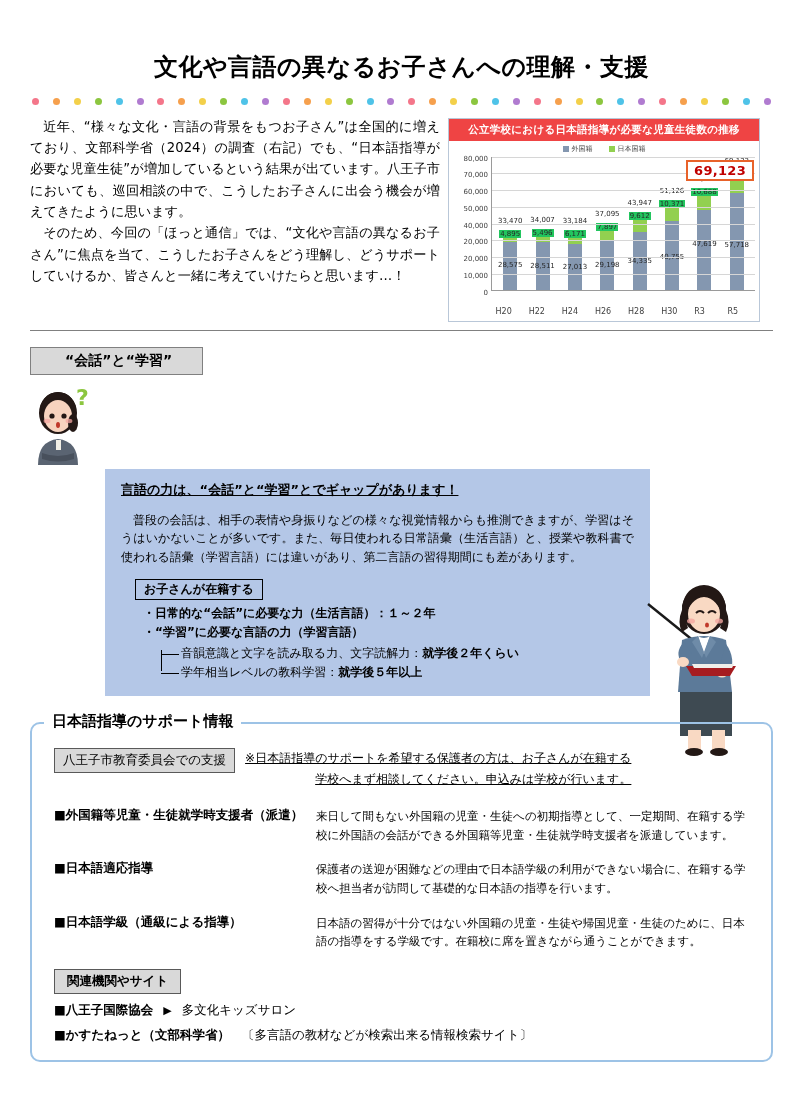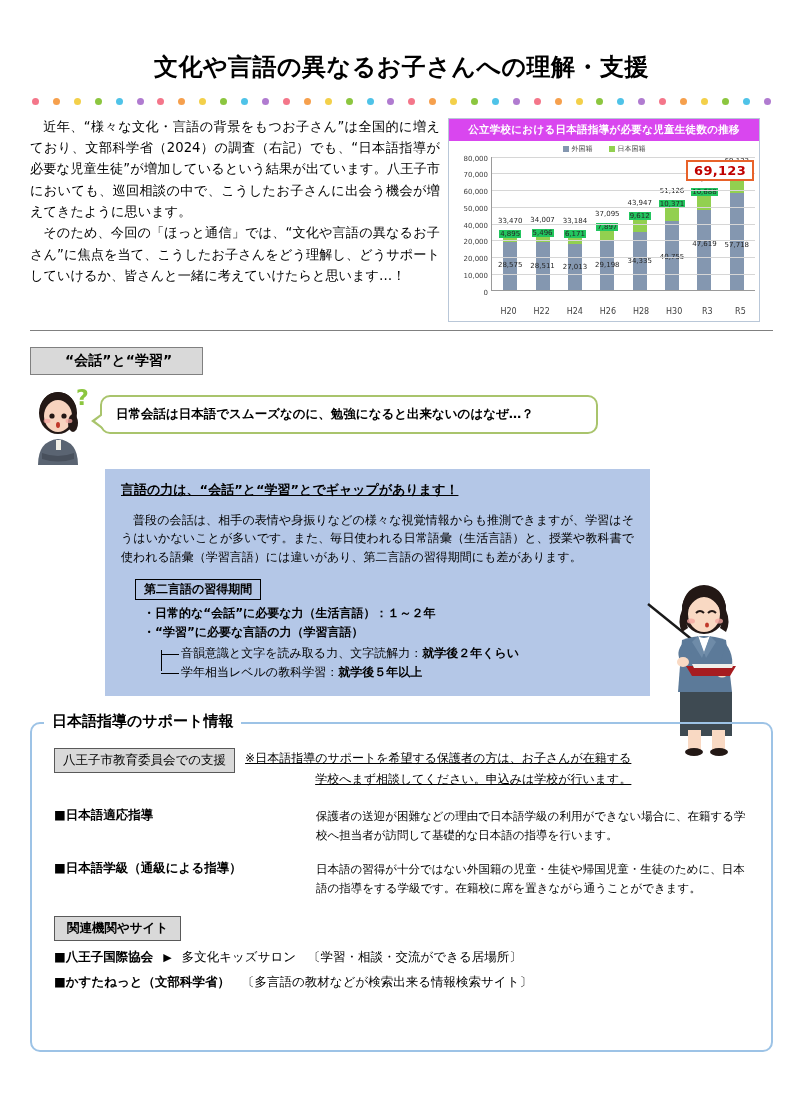--- a/index.html
+++ b/index.html
@@ -45,21 +45,21 @@
   .introtext p { margin:0 0 0 0; text-indent:1em; }
 
   
   .chartbox {
     width:312px;
     border:1px solid #b9c7d8;
     background:#fff;
     margin-top:2px;
   }
   .chart-title {
-    background:#d946ef;
+    background:#ef4444;
     color:#fff;
     font-size:10.5px;
     font-weight:bold;
     text-align:center;
     padding:4px 2px 4px;
     letter-spacing:0.3px;
   }
   .chart-legend {
     display:flex; justify-content:center; gap:16px;
     font-size:7px; color:#404040; padding:3px 0 1px;
@@ -82,21 +82,21 @@
           justify-content:space-around; padding:0 2px; }
   .barcol { position:relative; width:26px; height:100%; display:flex;
             flex-direction:column; justify-content:flex-end; align-items:center; }
   .seg-top { width:14px; background:#92D050; }
   .seg-bot { width:14px; background:#8497B0; }
   .lbl { position:absolute; font-size:7px; color:#262626; white-space:nowrap; }
   .lbl-total { font-weight:normal; }
   .lbl-green { background:#22c55e; padding:0 1px; }
   .xaxis { display:flex; justify-content:space-around; padding:2px 2px 5px 43px;
            font-size:8px; color:#404040; }
-  .xaxis span { width:26px; text-align:center; }
+  .xaxis span { width:26px; }
   .callout {
     position:absolute; right:5px; top:5px;
     border:2px solid #E8622A; color:#C00000; font-weight:bold;
     font-size:13px; padding:1px 6px; background:#fff; letter-spacing:0.3px;
   }
 
   .hrule { border:none; border-top:1px solid #808080; margin:8px 0 0; }
 
   
   .greybox {
@@ -372,31 +372,30 @@
         <circle cx="22" cy="33" r="2.6" fill="#231815"></circle>
         <circle cx="34" cy="33" r="2.6" fill="#231815"></circle>
         <ellipse cx="28" cy="42" rx="2" ry="3" fill="#C0392B"></ellipse>
         <ellipse cx="17" cy="38" rx="3.4" ry="2.2" fill="#F4A6A0" opacity=".75"></ellipse>
         <ellipse cx="39" cy="38" rx="3.4" ry="2.2" fill="#F4A6A0" opacity=".75"></ellipse>
         <path d="M8 82 Q8 58 28 56 Q48 58 48 82Z" fill="#5A6472"></path>
         <path d="M12 70 Q28 76 44 70 L44 76 Q28 81 12 76Z" fill="#48505C"></path>
         <rect x="26" y="57" width="5" height="10" fill="#F2EFE6"></rect>
       </svg>
     </div>
-    <div class="bubble">日常会話は日本語でスムーズなのに、勉強になると出来ないのはなぜ…？</div>
   </div>
 
   <div class="bluepanel">
     <div class="bp-head">言語の力は、“会話”と“学習”とでギャップがあります！</div>
     <div class="bp-body">
       <p>普段の会話は、相手の表情や身振りなどの様々な視覚情報からも推測できますが、学習はそうはいかないことが多いです。また、毎日使われる日常語彙（生活言語）と、授業や教科書で使われる語彙（学習言語）には違いがあり、第二言語の習得期間にも差があります。</p>
     </div>
 
     <div class="subbox">
-      <div class="subbox-title">第二言語の習得期間</div>
+      <div class="subbox-title">お子さんが在籍する</div>
       <ul>
         <li>・日常的な“会話”に必要な力（生活言語）：１～２年</li>
         <li>・“学習”に必要な言語の力（学習言語）</li>
       </ul>
       <div class="branch">
         <span class="bline"></span>
         <div class="branch-item">
           <span>音韻意識と文字を読み取る力、文字読解力：</span><b>就学後２年くらい</b>
         </div>
         <div class="branch-item">
@@ -444,37 +443,40 @@
       <div class="row1">
         <div class="tagbox">八王子市教育委員会での支援</div>
         <div class="notetext">
           <u>※日本語指導のサポートを希望する保護者の方は、お子さんが在籍する</u>
           <span class="l2"><u>学校へまず相談してください。申込みは学校が行います。</u></span>
         </div>
       </div>
 
       <div id="services">
           <div class="svcrow">
+            <div class="svc-name">■外国籍等児童・生徒就学時支援者（派遣）</div>
+            <div class="svc-desc">来日して間もない外国籍の児童・生徒への初期指導として、一定期間、在籍する学校に外国語の会話ができる外国籍等児童・生徒就学時支援者を派遣しています。</div>
+          </div>
+          <div class="svcrow">
             <div class="svc-name">■日本語適応指導</div>
             <div class="svc-desc">保護者の送迎が困難などの理由で日本語学級の利用ができない場合に、在籍する学校へ担当者が訪問して基礎的な日本語の指導を行います。</div>
           </div>
           <div class="svcrow">
             <div class="svc-name">■日本語学級（通級による指導）</div>
             <div class="svc-desc">日本語の習得が十分ではない外国籍の児童・生徒や帰国児童・生徒のために、日本語の指導をする学級です。在籍校に席を置きながら通うことができます。</div>
           </div>
         </div>
 
       <div class="tagbox2">関連機関やサイト</div>
 
       <div id="links">
           <div class="linkrow">
             <span class="lname">■八王子国際協会</span>
             <span class="arrow">▶</span>
             <span class="ltarget">多文化キッズサロン</span>
-            <span class="ldesc">〔学習・相談・交流ができる居場所〕</span>
           </div>
           <div class="linkrow">
             <span class="lname">■かすたねっと（文部科学省）</span>
             <span class="ldesc">〔多言語の教材などが検索出来る情報検索サイト〕</span>
           </div>
         </div>
 
     </div>
   </div>
 

